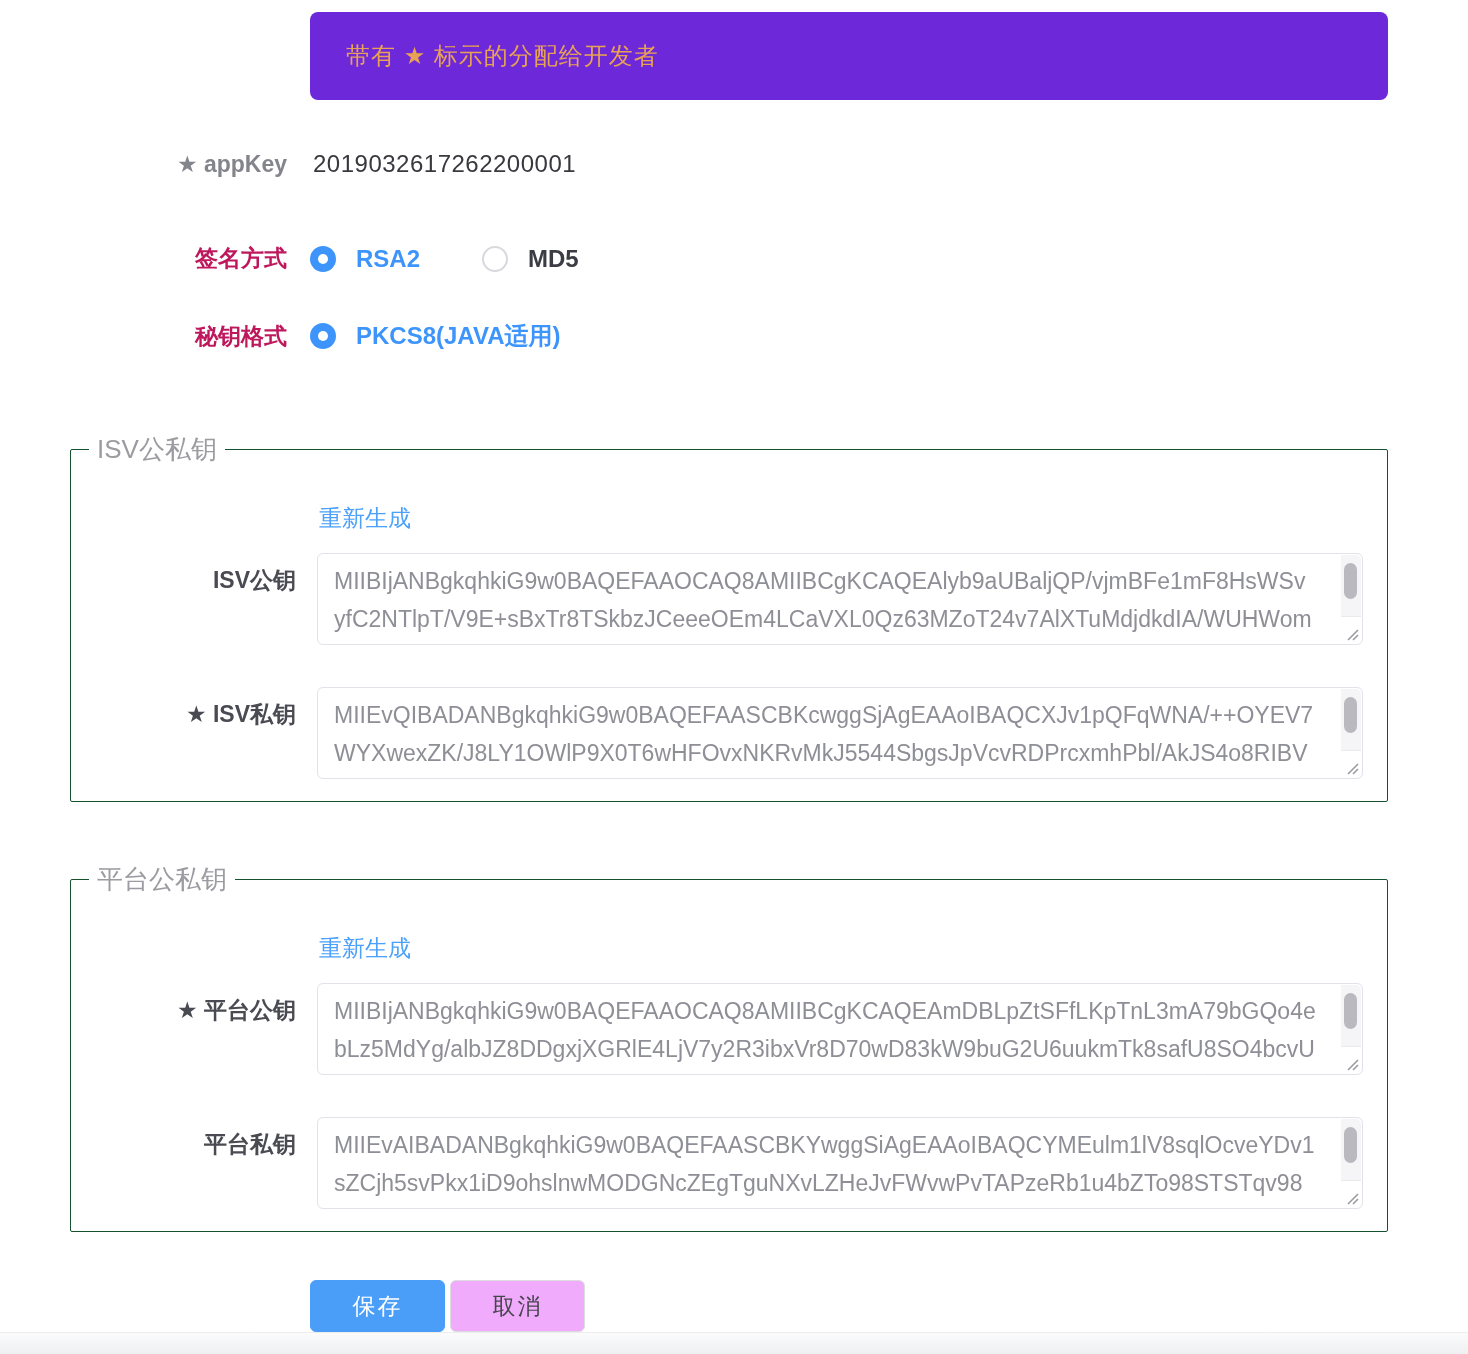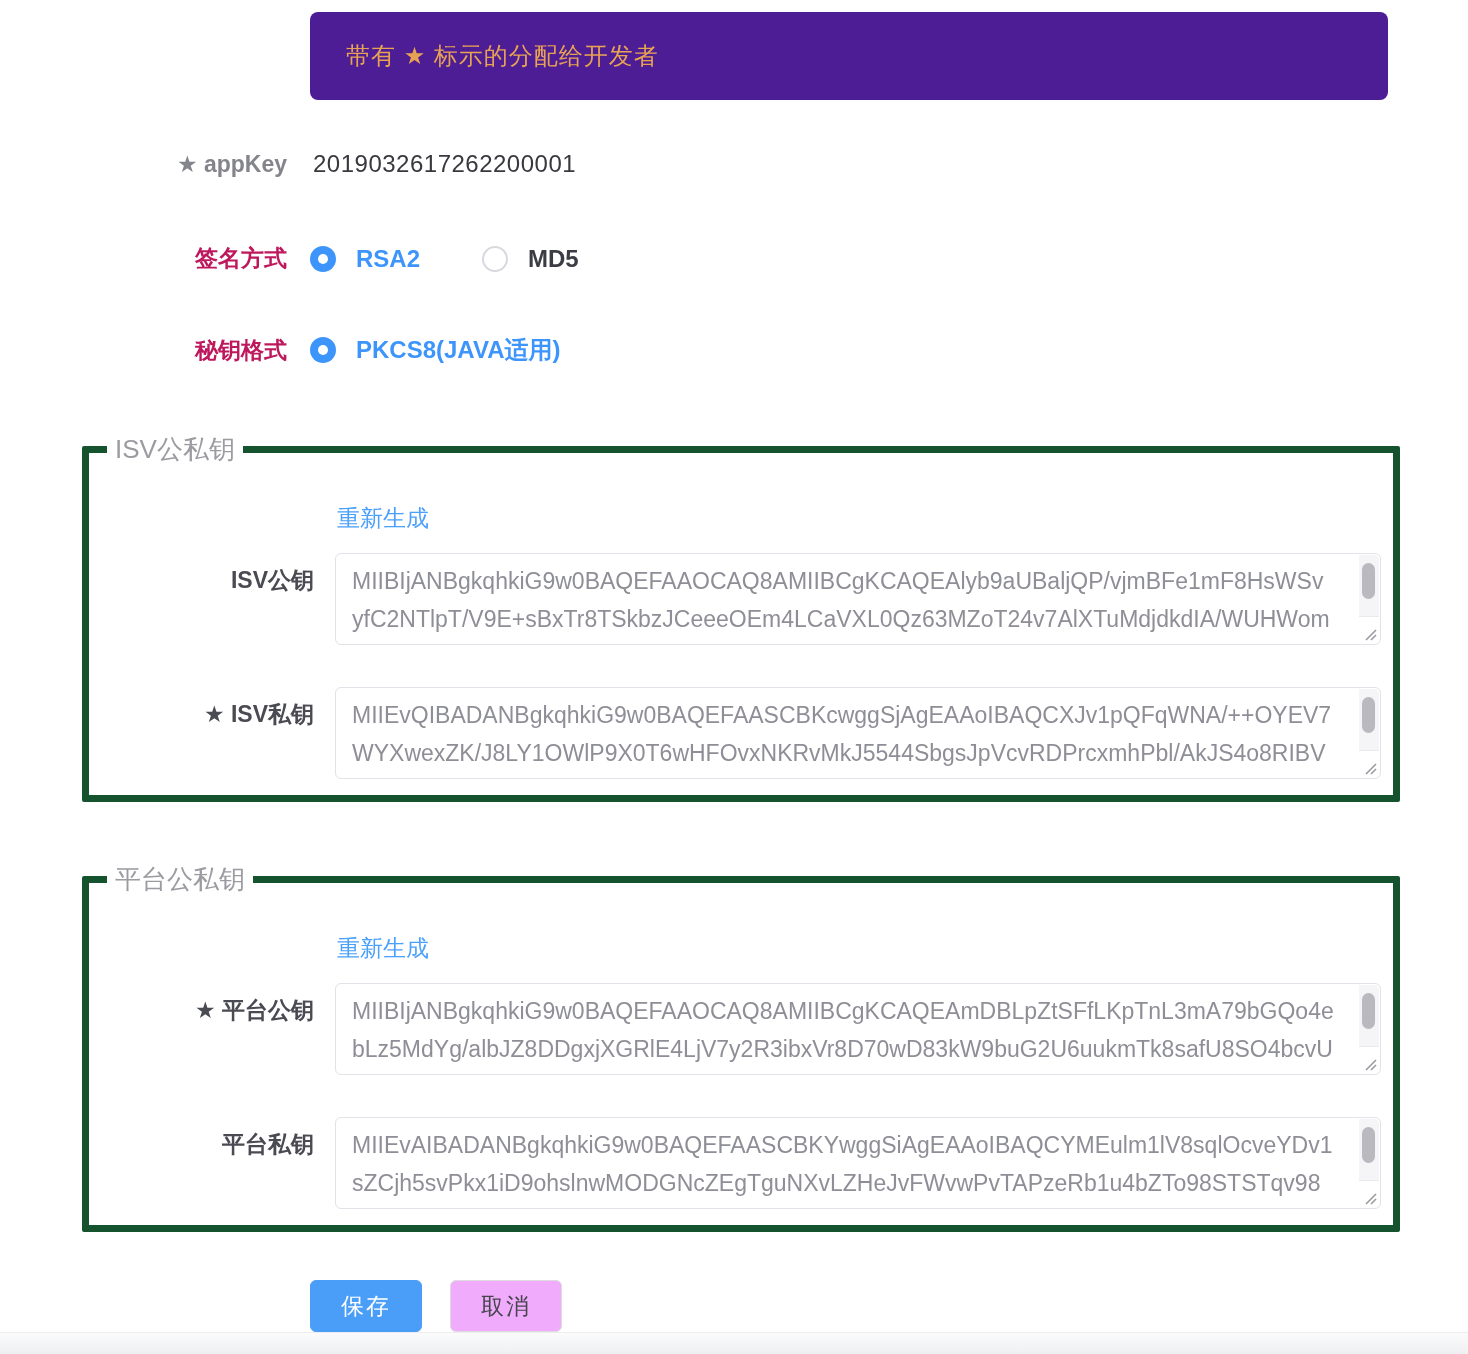--- a/index.html
+++ b/index.html
@@ -6,21 +6,21 @@
   html,body { background:#ffffff; }
   body {
     width:1468px; height:1354px; position:relative; overflow:hidden;
     font-family:"Liberation Sans","DejaVu Sans",sans-serif; color:#3c3c44;
   }
   #page { position:absolute; inset:0; }
 
   
   .alert {
     position:absolute; left:310px; top:12px; width:1078px; height:88px;
-    background:#4c1d95; border-radius:8px;
+    background:#6d28d9; border-radius:8px;
     display:flex; align-items:center; padding-left:36px;
     color:#e8a254; font-size:24px; letter-spacing:1px;
   }
 
   
   .row { position:absolute; left:0; display:flex; align-items:center; }
   .row-label { width:287px; text-align:right; font-weight:bold; font-size:23px; color:#be185d; flex:none; }
   .row-label.gray { color:#84848c; }
   .row-content { margin-left:26px; display:flex; align-items:center; }
   .value-text { font-size:24px; color:#38383e; letter-spacing:0.5px; }
@@ -36,22 +36,22 @@
     position:absolute; left:50%; top:50%; width:10px; height:10px; margin:-5px 0 0 -5px;
     border-radius:50%; background:#ffffff; display:none;
   }
   .radio-option.selected .radio-dot { display:block; }
   .radio-text { margin-left:20px; font-size:24px; font-weight:bold; color:#3c3c44; }
   .radio-option.selected .radio-text { color:#3d95fb; }
   .radio-option + .radio-option { margin-left:62px; }
 
   
   fieldset.group {
-    position:absolute; left:82px; width:1318px; height:370px;
-    border:7px solid #14532d; border-radius:2px;
+    position:absolute; left:70px; width:1318px; height:370px;
+    border:1px solid #14532d; border-radius:2px;
   }
   fieldset.group legend {
     margin-left:18px; padding:0 8px; font-size:26px; color:#9b9ba1;
   }
   .group-inner { position:relative; width:100%; height:100%; }
   .regen-link {
     position:absolute; left:248px; top:36px; font-size:23px; color:#4aa0fb;
     text-decoration:none; cursor:pointer;
   }
   .key-label {
@@ -75,21 +75,21 @@
     background:#f5f5f7; border-radius:0 5px 0 0; border-bottom:1px solid #eaeaee;
   }
   .ta-thumb {
     position:absolute; top:8px; right:4px; width:13px; height:36px;
     background:#b9b9bf; border-radius:7px;
   }
   .ta-grip { position:absolute; right:2px; bottom:2px; width:18px; height:18px; }
 
   
   .btn {
-    position:absolute; top:1280px; width:112px; height:52px; border-radius:6px;
+    position:absolute; top:1280px; width:135px; height:52px; border-radius:6px;
     font-size:23px; display:flex; align-items:center; justify-content:center;
     cursor:pointer; letter-spacing:2px;
   }
   .btn-primary { left:310px; background:#4a9ef8; color:#ffffff; border:1px solid #4a9ef8; }
   .btn-plain { left:450px; background:#f0abfc; color:#45454c; border:1px solid #dcdcde; }
 
   .footer-band {
     position:absolute; left:0; right:0; bottom:0; height:22px;
     background:linear-gradient(#fbfbfc,#eff0f2); border-top:1px solid #ededf0;
   }
@@ -119,21 +119,21 @@
           </span>
         <span class="radio-text">RSA2</span>
       </div>
       <div class="radio-option">
         <span class="radio-circle"></span>
         <span class="radio-text">MD5</span>
       </div>
     </div>
   </div>
 
-  <div class="row" style="top:334px;">
+  <div class="row" style="top:320px;">
     <div class="row-label">秘钥格式</div>
     <div class="row-content" style="margin-left:23px;flex-direction:column;">
       <div class="radio-option selected">
         <span class="radio-circle">
             <span class="radio-dot"></span>
           </span>
         <span class="radio-text">PKCS8(JAVA适用)</span>
       </div>
     </div>
   </div>

